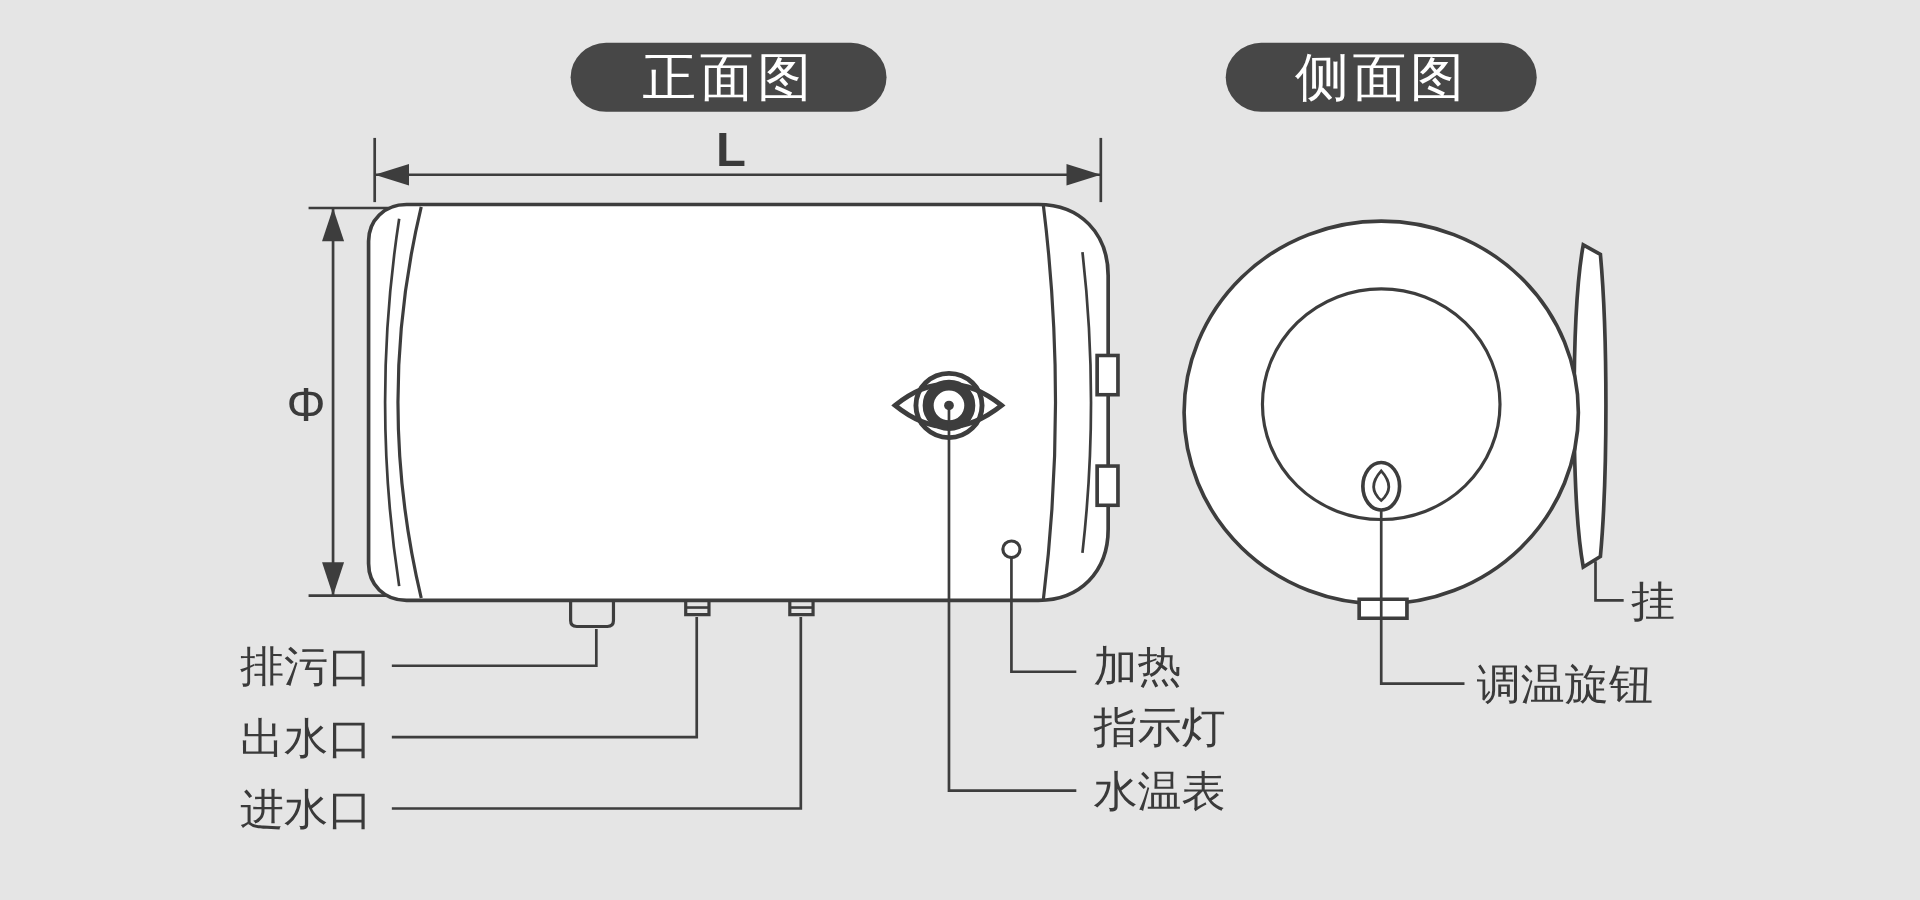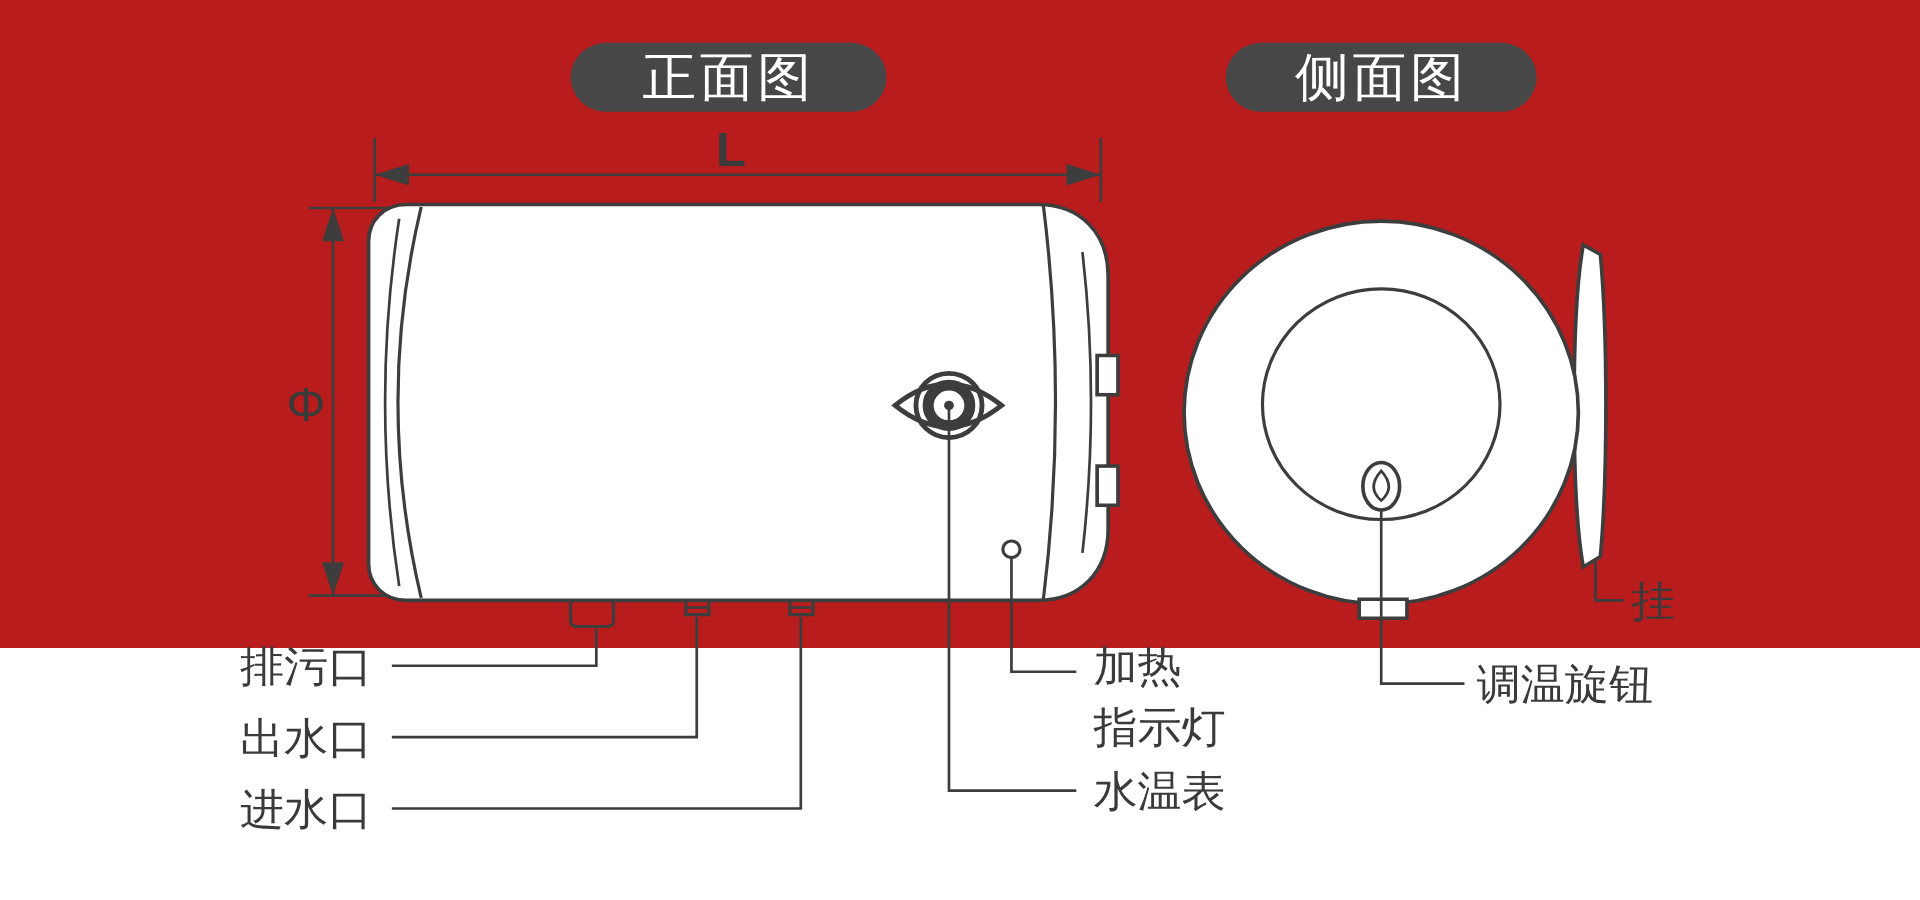--- a/index.html
+++ b/index.html
@@ -1,17 +1,17 @@
 <!DOCTYPE html>
 <html><head>
 <meta charset="utf-8">
 <style>
   html,body{margin:0;padding:0;background:#ffffff;}
   body{width:1920px;height:900px;overflow:hidden;font-family:"Liberation Sans","DejaVu Sans",sans-serif;}
-  .stage{width:1920px;height:648px;position:relative;background:#b91c1c;}
+  .stage{width:1920px;height:900px;position:relative;background:#e5e5e5;}
   svg{display:block;}
   svg text{font-family:"Liberation Sans","DejaVu Sans",sans-serif;}
   .label{font-size:36px;fill:#3a3a3a;}
   .badge-bg{fill:#474747;stroke:none;}
   .badge-text{font-size:44px;fill:#ffffff;letter-spacing:3px;}
   .dim-label-l{font-size:40px;font-weight:600;fill:#3a3a3a;}
   .dim-label-phi{font-size:40px;fill:#3a3a3a;}
   .ln{stroke:#3d3d3d;stroke-width:2.2;fill:none;}
   .ln25{stroke:#3d3d3d;stroke-width:2.6;fill:none;}
   .outline{stroke:#3d3d3d;stroke-width:3;fill:#ffffff;}

